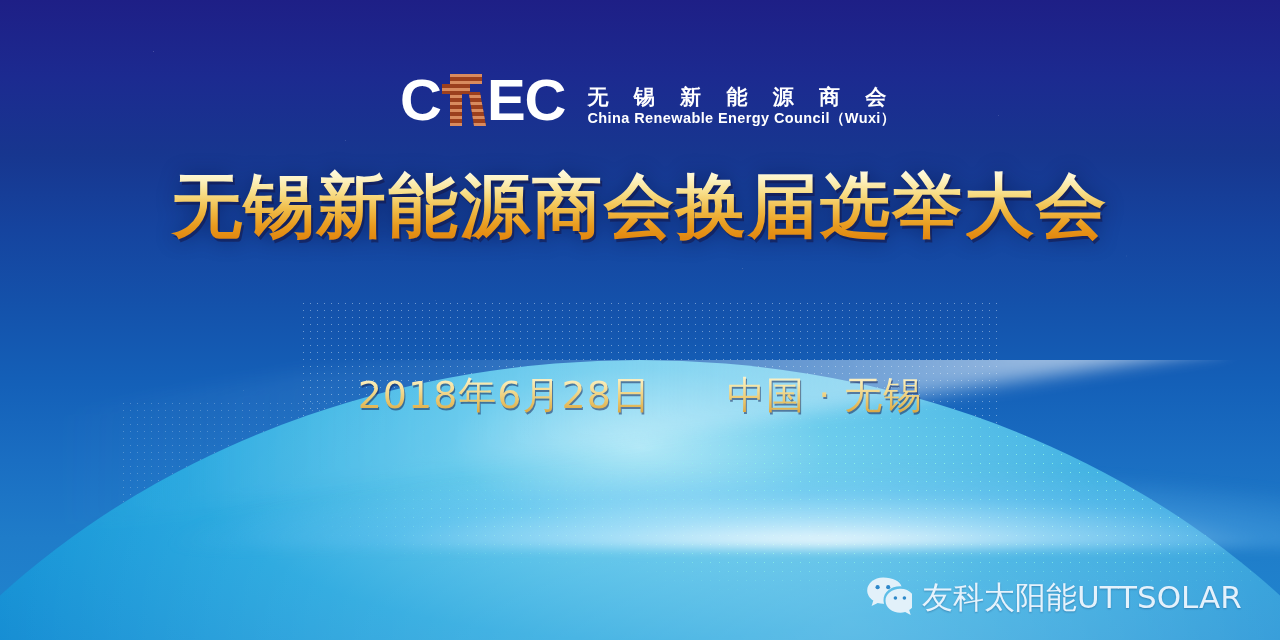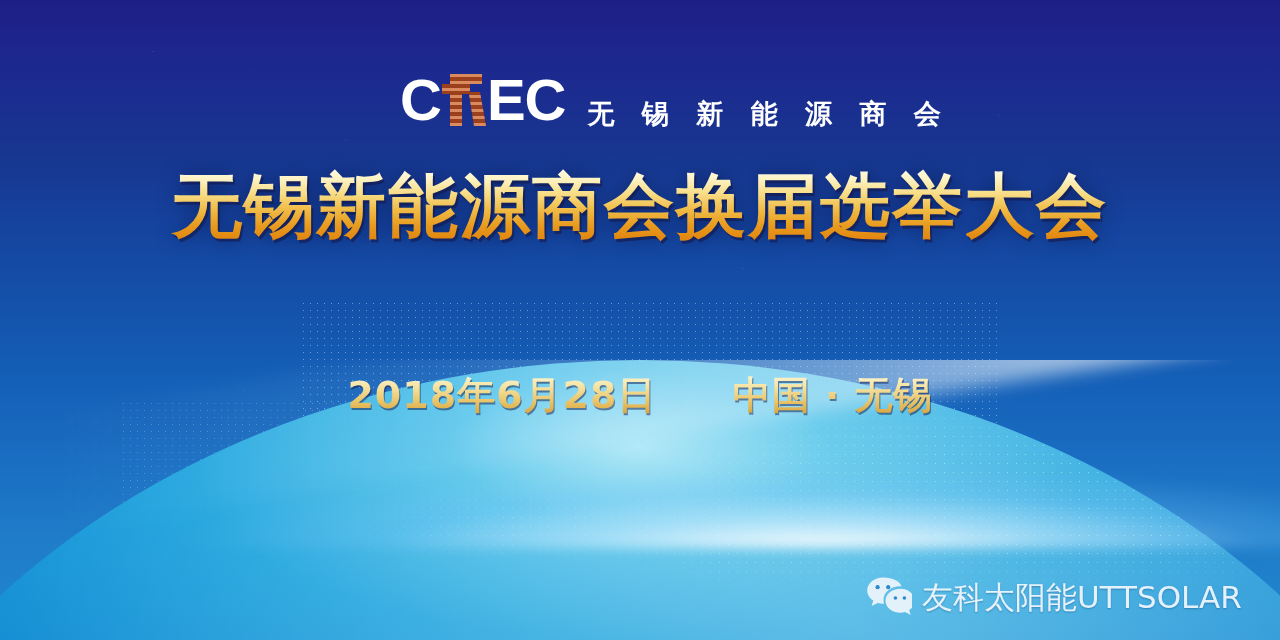--- a/index.html
+++ b/index.html
@@ -89,21 +89,21 @@
   
   .logo{position:absolute;left:400px;top:70px;display:flex;align-items:flex-end;gap:22px;}
   .crec{display:flex;align-items:center;height:60px;}
   .crec-letter{
     font-size:58px;font-weight:bold;color:#ffffff;line-height:1;
     letter-spacing:-1px;font-family:"Liberation Sans",sans-serif;
   }
   .crec-r{position:relative;width:44px;height:56px;margin:0 1px;}
   .org-block{display:flex;flex-direction:column;gap:1px;padding-bottom:2px;}
   .org-cn{
-    color:#fff;font-size:27px;font-weight:bold;letter-spacing:9px;line-height:1.05;
+    color:#fff;font-size:21px;font-weight:bold;letter-spacing:9px;line-height:1.05;
     font-family:"DejaVu Sans","Liberation Sans",sans-serif;white-space:nowrap;
   }
   .org-en{
     color:#fff;font-size:14.5px;font-weight:bold;letter-spacing:.4px;white-space:nowrap;
     font-family:"Liberation Sans",sans-serif;
   }
 
   
   .headline{position:absolute;left:0;top:166px;width:1280px;text-align:center;}
   .hl-line{
@@ -121,21 +121,21 @@
     color:transparent;-webkit-text-fill-color:transparent;
     filter:drop-shadow(2px 3px 0 rgba(20,22,70,.55)) drop-shadow(0 0 10px rgba(0,10,60,.45));
   }
 
   
   .daterow{
     position:absolute;left:0;top:370px;width:1280px;text-align:center;
     font-family:"DejaVu Sans","Liberation Sans",sans-serif;white-space:nowrap;
   }
   .dtext{
-    display:inline-block;font-size:38px;font-weight:bold;letter-spacing:1px;
+    display:inline-block;font-size:38px;font-weight:normal;letter-spacing:1px;
     background:linear-gradient(180deg,#fffbe8 0%,#f7e6a8 30%,#e9c468 62%,#d8a23c 88%,#e9bb52 100%);
     -webkit-background-clip:text;background-clip:text;color:transparent;-webkit-text-fill-color:transparent;
     filter:drop-shadow(1px 2px 0 rgba(15,25,75,.5));
     text-align:center;
   }
   .gap{display:inline-block;width:66px;}
 
   
   .watermark{
     position:absolute;left:866px;top:576px;display:flex;align-items:center;gap:10px;
@@ -187,20 +187,21 @@
               <rect x="0" y="51" width="44" height="3"></rect>
             </g>
           </g>
         </svg>
       </span>
       <span class="crec-letter">E</span>
       <span class="crec-letter">C</span>
     </div>
     <div class="org-block">
       <div class="org-cn">无 锡 新 能 源 商 会</div>
+      <div class="org-en">China Renewable Energy Council（Wuxi）</div>
     </div>
   </div>
 
   <div class="headline">
     <div class="hl-line">无锡新能源商会换届选举大会</div>
   </div>
 
   <div class="daterow">
     <span class="dtext">2018年6月28日</span>
     <span class="gap"></span>

